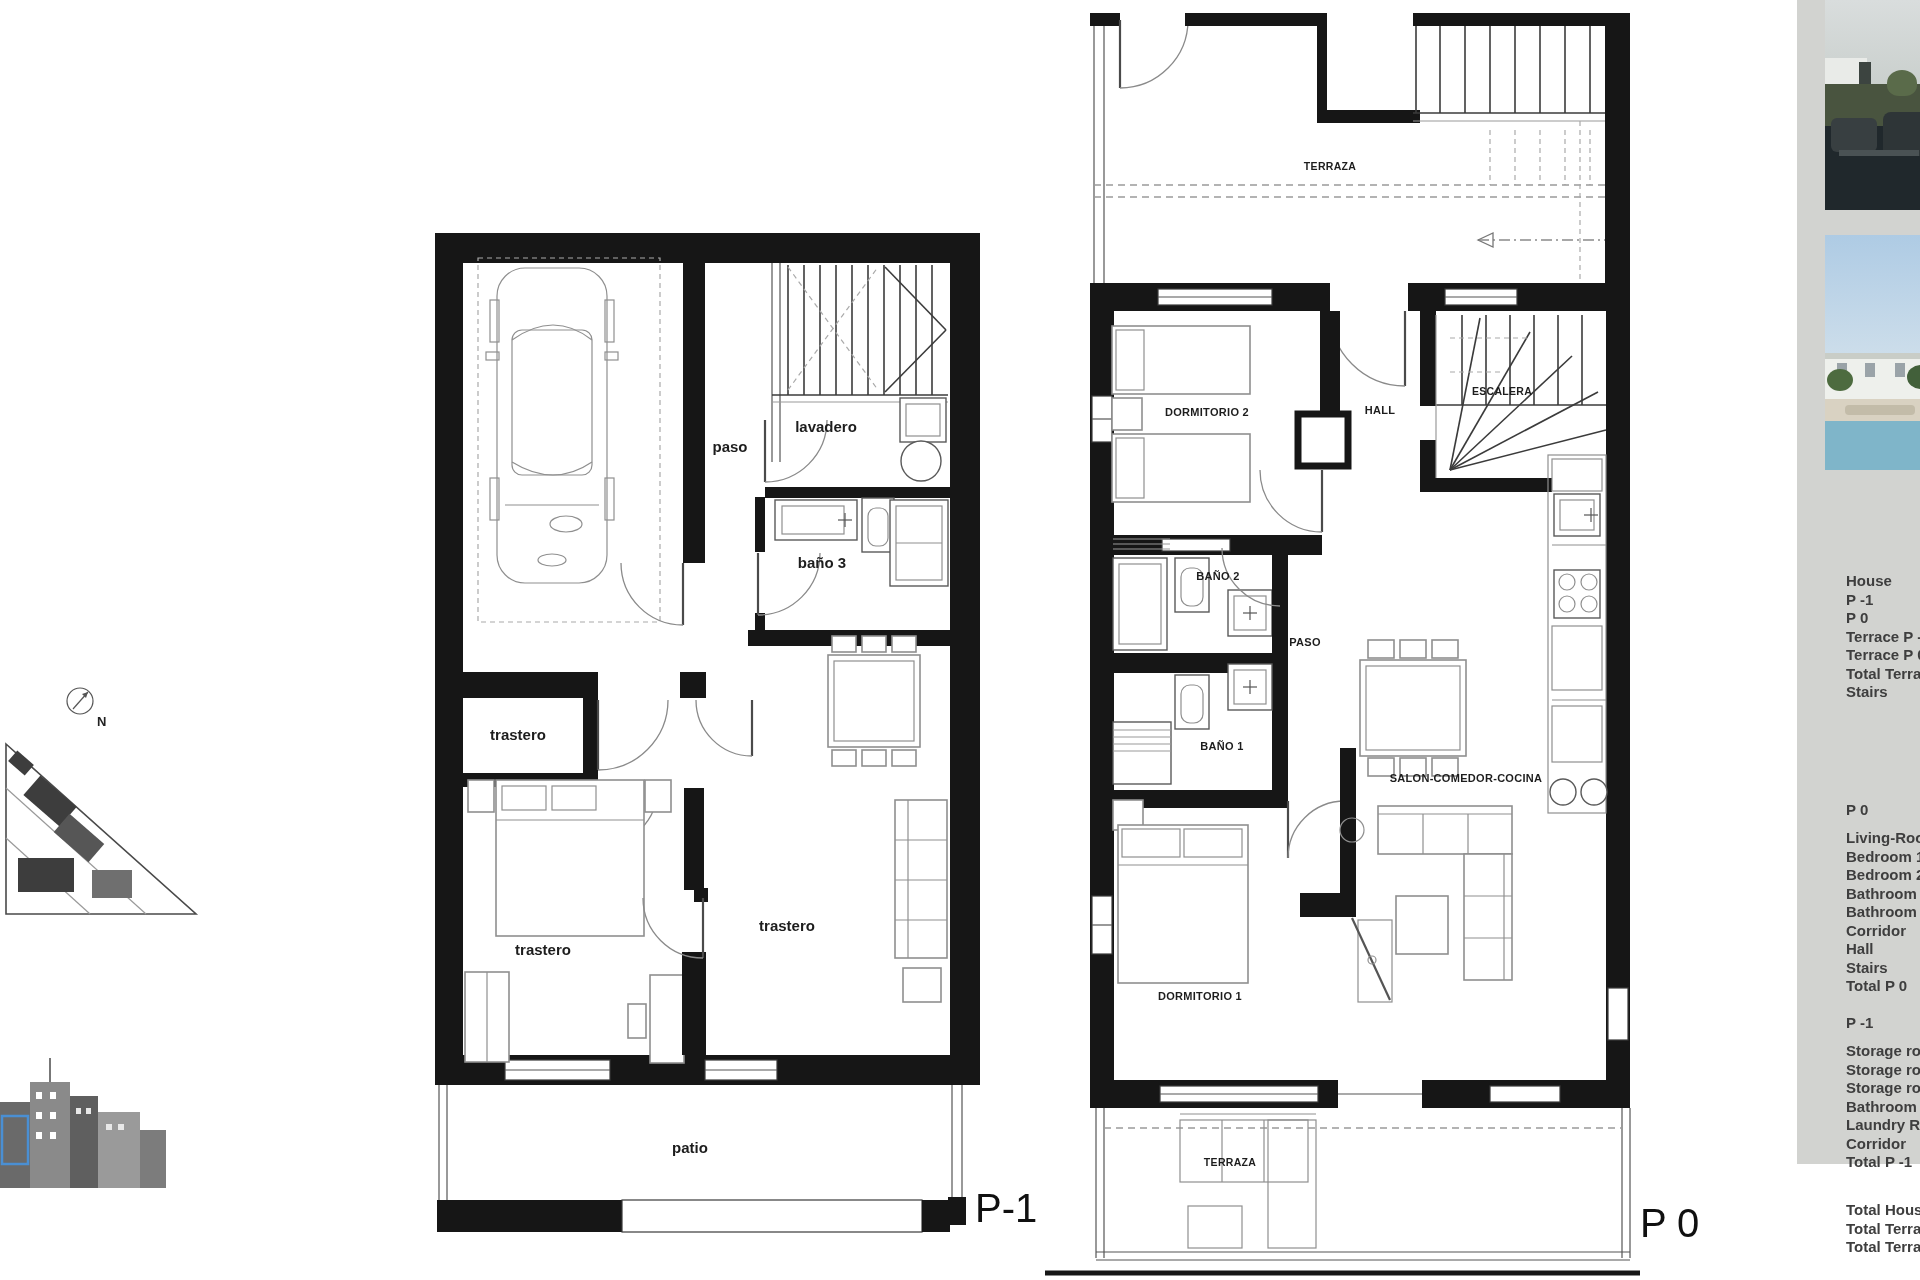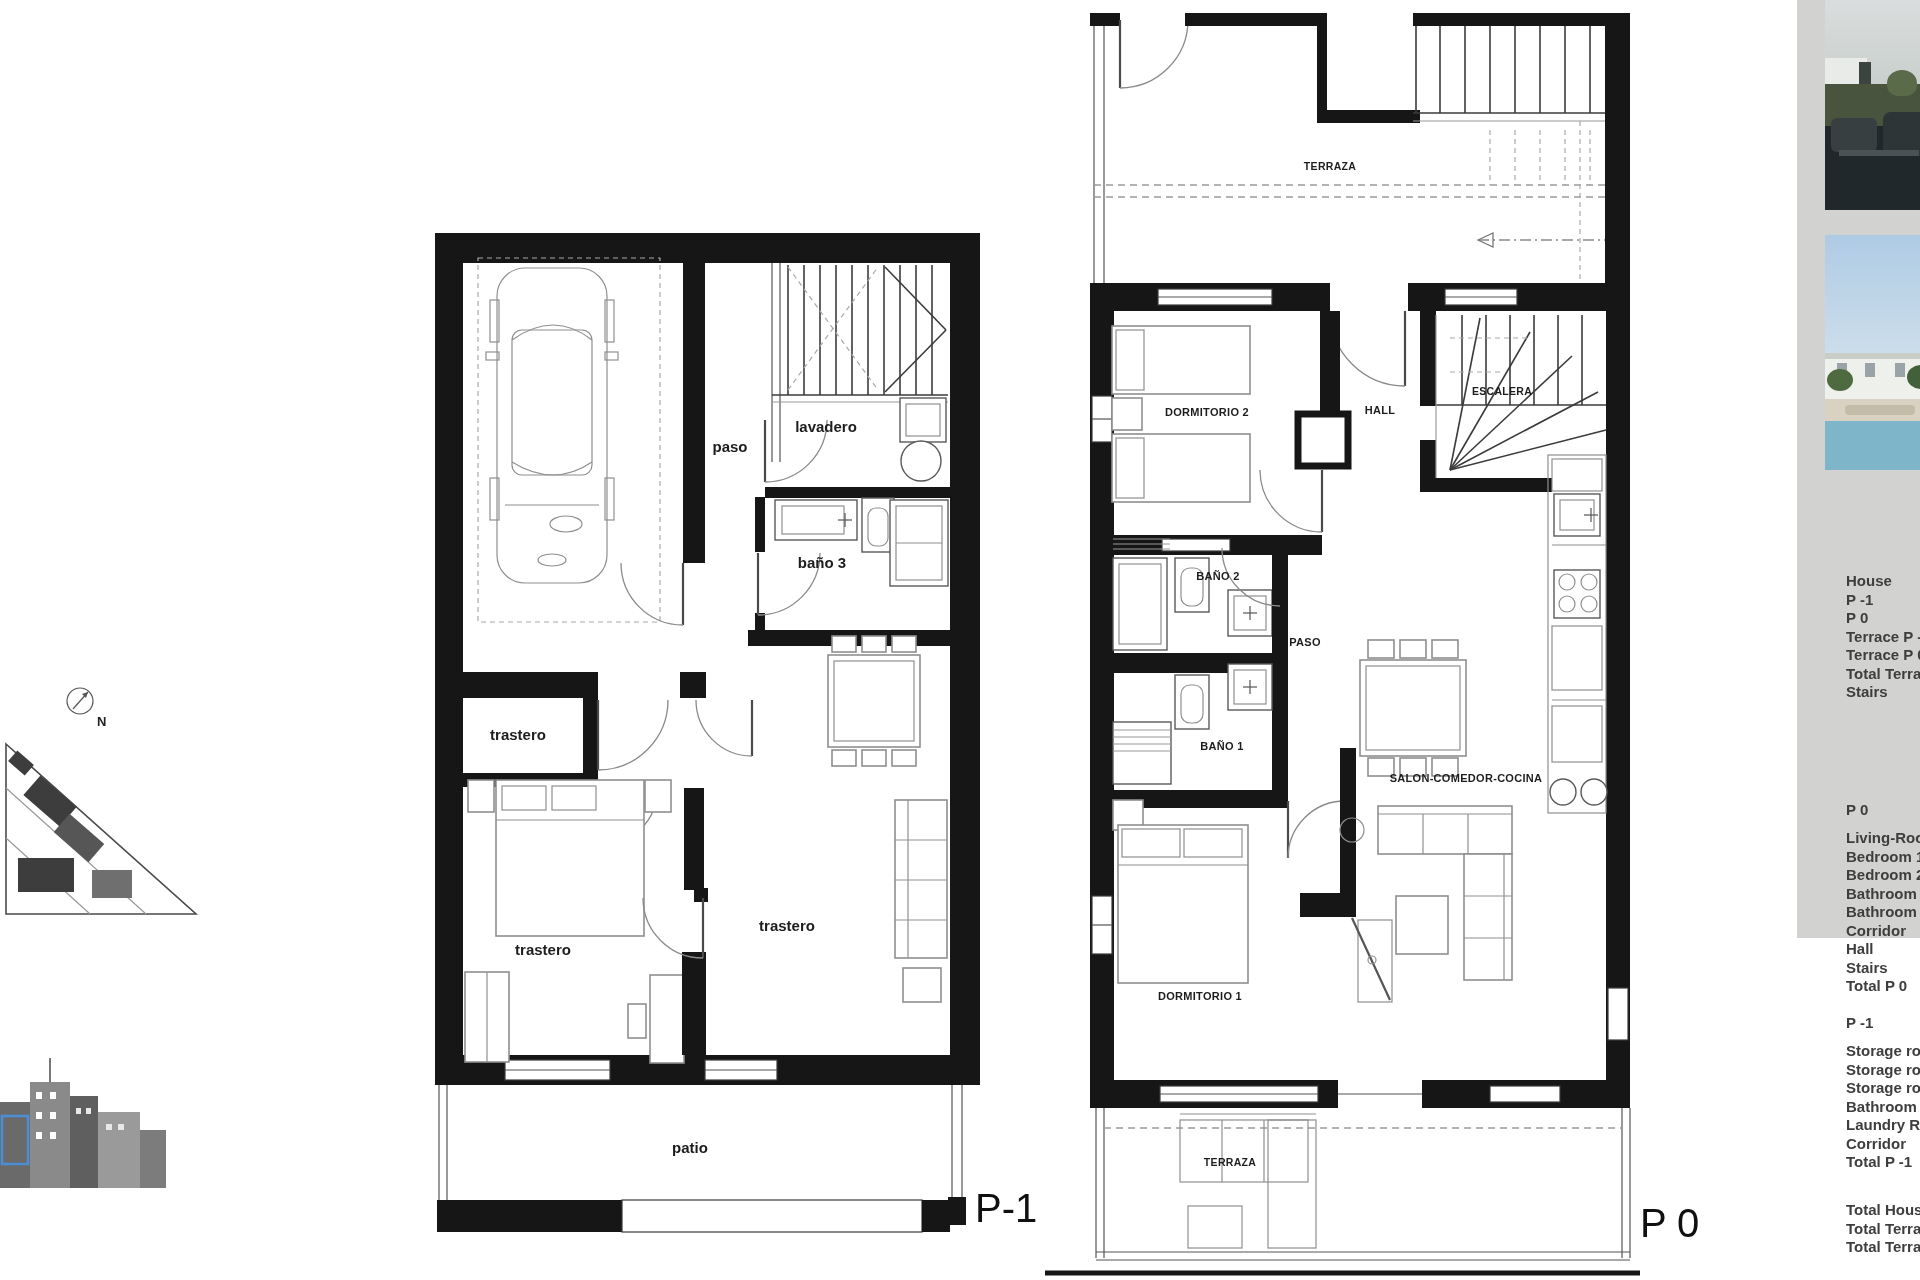--- a/index.html
+++ b/index.html
@@ -18,21 +18,21 @@
   .dashdot{stroke:#8a8a8a;stroke-width:1.3;fill:none;stroke-dasharray:11 4 2 4}
   .stair{stroke:#3b3b3b;stroke-width:1.6;fill:none}
   .stairlt{stroke:#9a9a9a;stroke-width:1.2;fill:none}
   .win{fill:#fff;stroke:#3a3a3a;stroke-width:1.2}
   .gapw{fill:#fff;stroke:none}
   .rlabel{font:600 15px "Liberation Sans",sans-serif;fill:#1d1d1d}
   .rlabelU{font:700 11px "Liberation Sans",sans-serif;fill:#1d1d1d;letter-spacing:.3px}
   .flabel{font:500 40px "Liberation Sans",sans-serif;fill:#101010}
   .nlabel{font:700 13px "Liberation Sans",sans-serif;fill:#222}
   
-  #sidebar{position:absolute;top:0;height:938px;background:#d2d3d0;}
+  #sidebar{position:absolute;top:0;height:1164px;background:#d2d3d0;}
   .photo{position:absolute;overflow:hidden;}
   .sb-text{position:absolute;white-space:nowrap;color:#3e3e3e;
            font:600 15px/18.5px "Liberation Sans",sans-serif;}
   .sb-title{font-weight:700;}
 </style>
 </head>
 <body>
 
 <svg id="sheet" width="1920" height="1280" viewBox="0 0 1920 1280">
 

